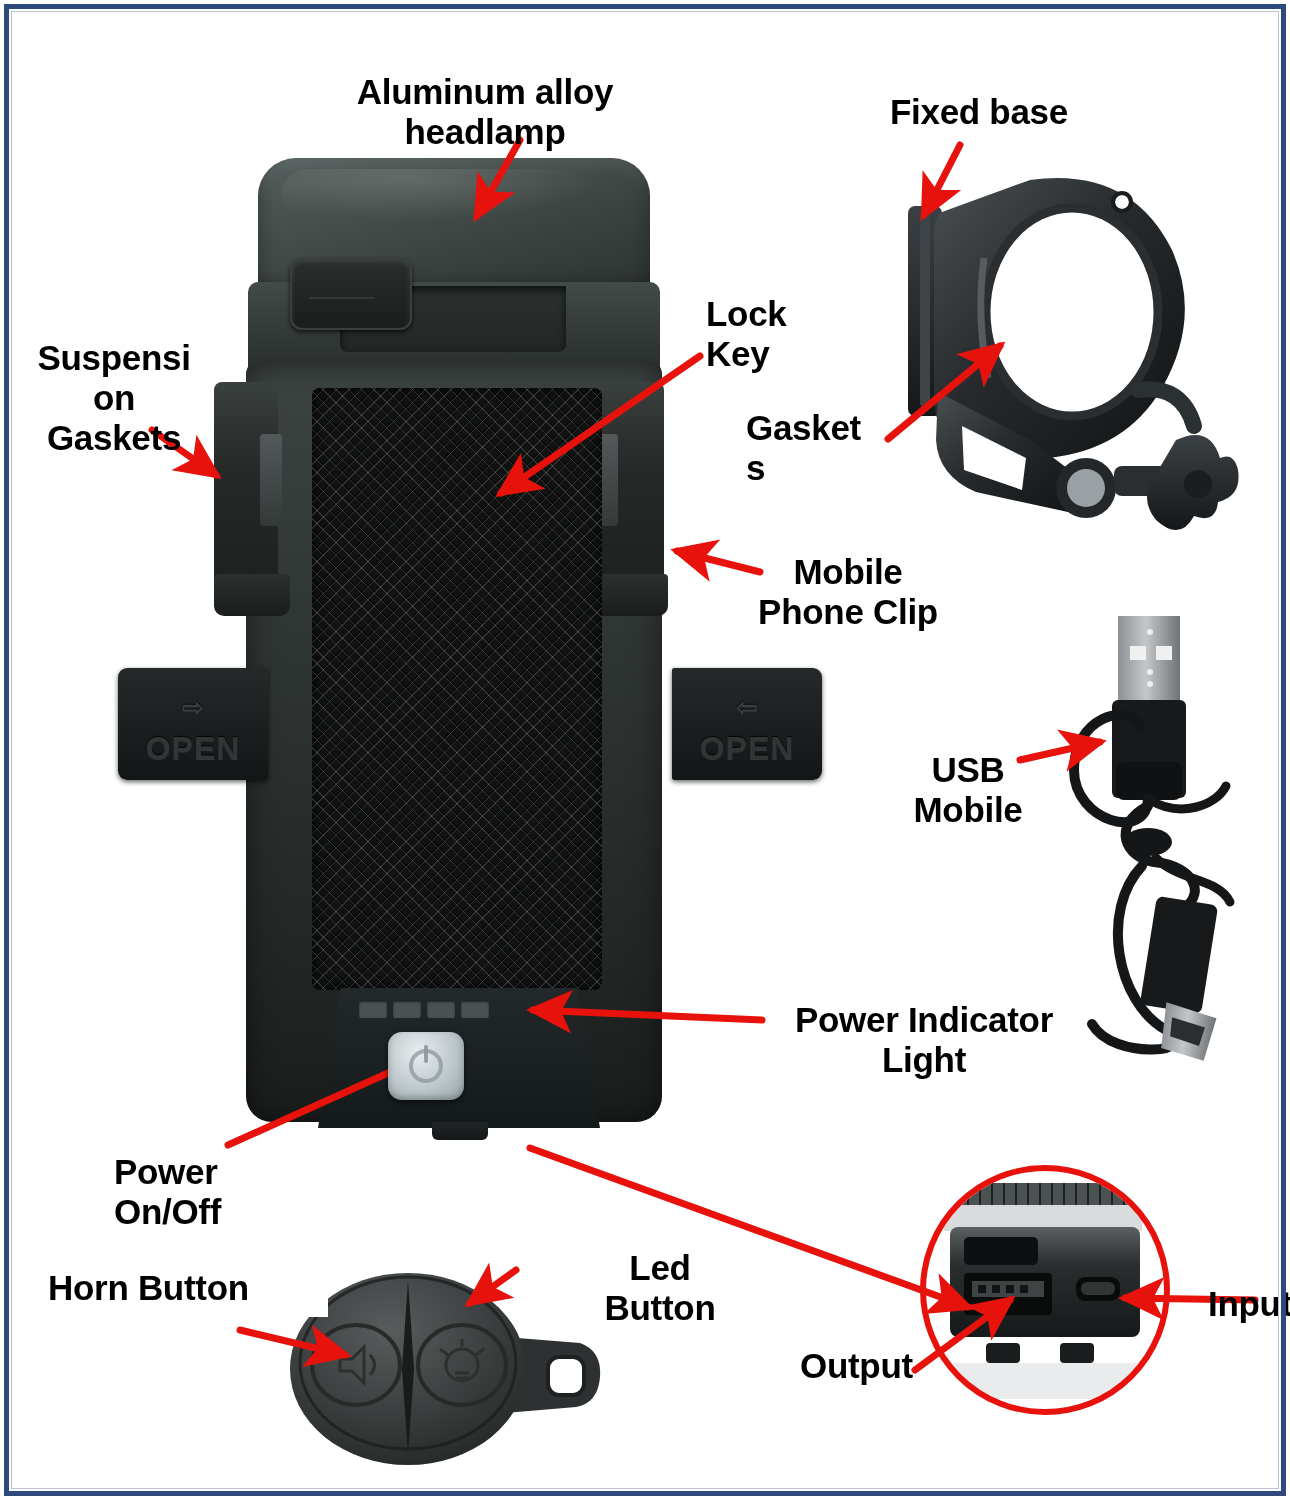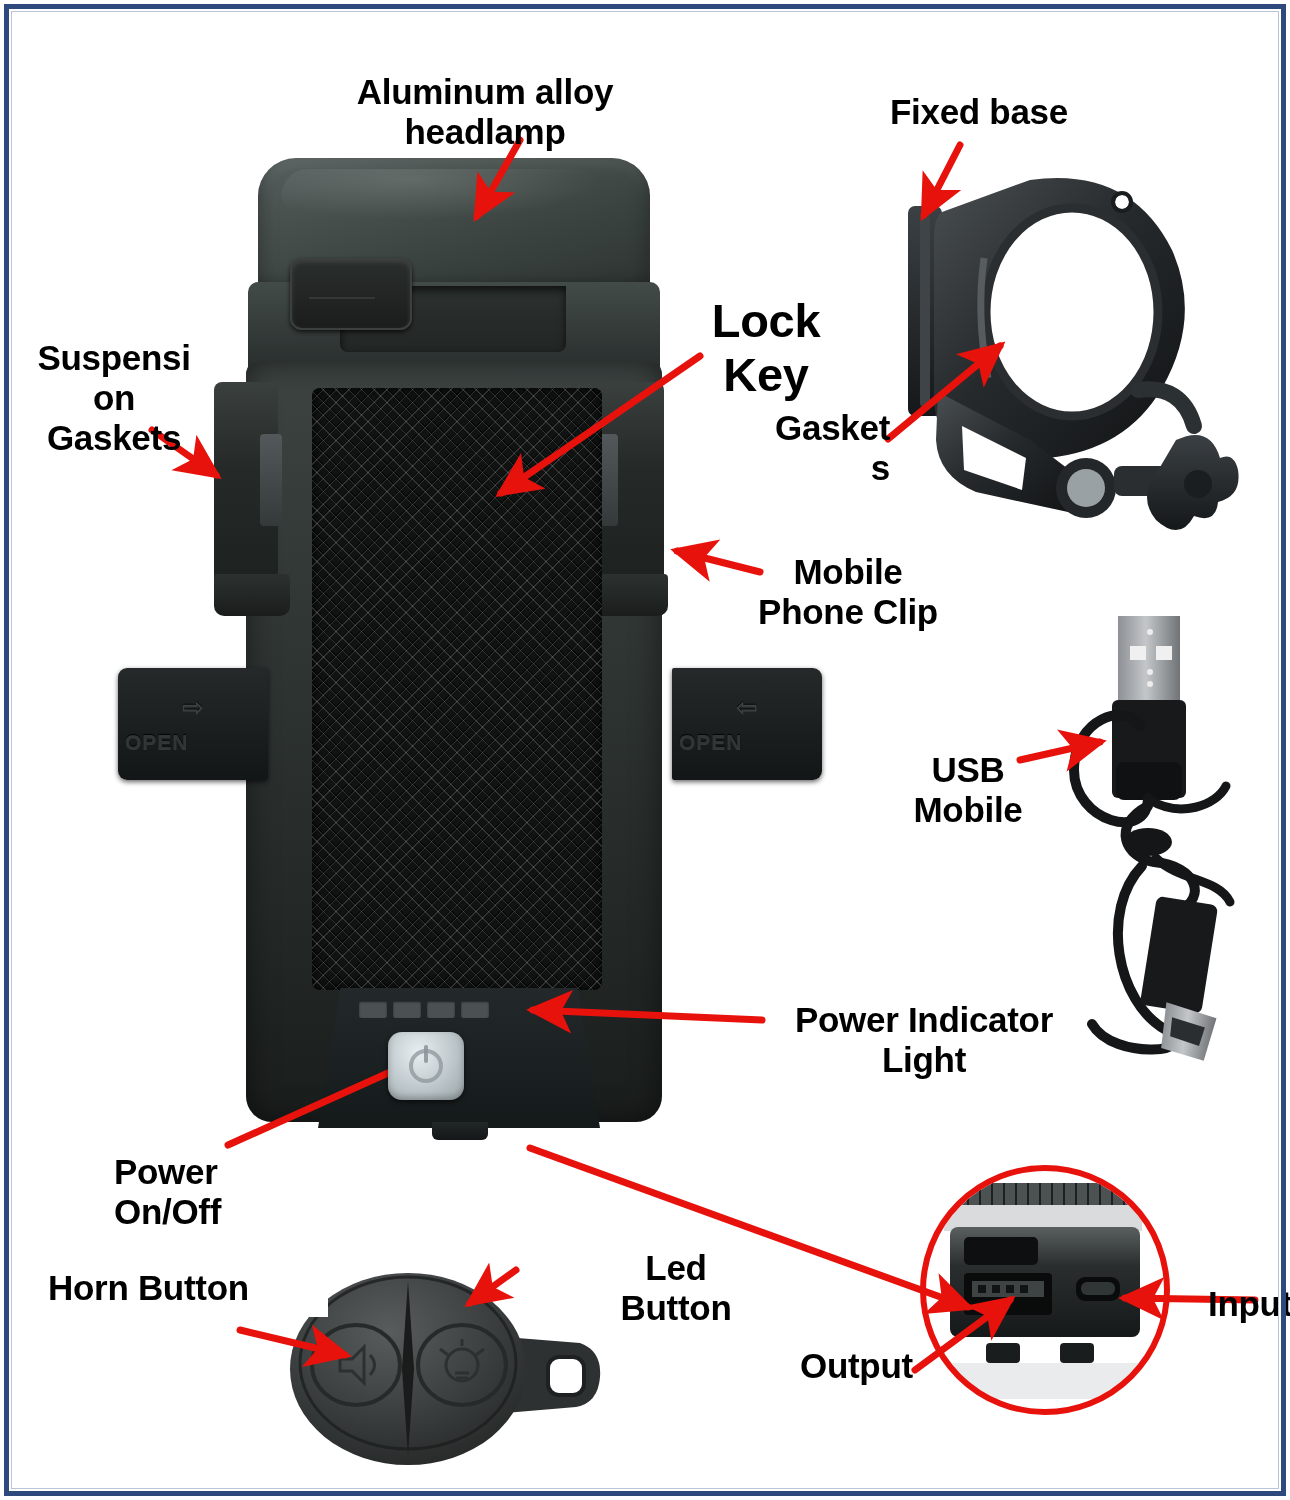--- a/index.html
+++ b/index.html
@@ -131,26 +131,25 @@
     box-shadow:0 2px 5px rgba(0,0,0,.6);
   }
   .opentab.left{left:-82px;border-radius:9px 2px 2px 9px;}
   .opentab.right{left:472px;border-radius:2px 9px 9px 2px;}
   .opentab .emb-arrow{
     position:absolute;top:26px;width:100%;text-align:center;
     font-size:26px;color:#3c4142;line-height:1;
     text-shadow:0 1px 0 rgba(255,255,255,.10),0 -1px 0 rgba(0,0,0,.8);
   }
   .opentab .emb-text{
-    position:absolute;top:62px;width:100%;
-    font-size:21px;font-weight:bold;letter-spacing:1px;
+    position:absolute;top:62px;width:100%;text-align:center;
+    font-size:32px;font-weight:bold;letter-spacing:1px;
     color:#303536;
     text-shadow:0 1px 0 rgba(255,255,255,.13),0 -1px 1px rgba(0,0,0,.85);
     font-family:"Liberation Sans",sans-serif;
-    padding-left:7px;
   }
 
   
   .btm-block{
     position:absolute;left:118px;top:838px;width:282px;height:140px;
     background:linear-gradient(180deg,#23282a,#14191a);
     clip-path:polygon(8% 0,92% 0,100% 100%,0 100%);
   }
   .led-strip{
     position:absolute;left:148px;top:846px;width:152px;height:26px;
@@ -430,45 +429,45 @@
 
       <path d="M1255,1300 L1125,1298"></path>
     </g>
   </svg>
 
   <div class="lbl" style="left:330px;top:72px;width:310px;text-align:center;font-size:35px;">Aluminum alloy
 headlamp</div>
 
   <div class="lbl" style="left:874px;top:92px;width:210px;text-align:center;font-size:35px;">Fixed base</div>
 
-  <div class="lbl" style="left:706px;top:294px;width:120px;text-align:center;font-size:47px;">Lock
+  <div class="lbl" style="left:706px;top:294px;width:120px;font-size:35px;">Lock
 Key</div>
 
-  <div class="lbl" style="left:746px;top:408px;width:144px;text-align:right;font-size:35px;">Gasket
+  <div class="lbl" style="left:746px;top:408px;width:144px;text-align:left;font-size:35px;">Gasket
 s</div>
 
   <div class="lbl" style="left:732px;top:552px;width:232px;text-align:center;font-size:35px;">Mobile
 Phone Clip</div>
 
   <div class="lbl" style="left:14px;top:338px;width:200px;text-align:center;font-size:35px;">Suspensi
 on
 Gaskets</div>
 
   <div class="lbl" style="left:906px;top:750px;width:124px;text-align:center;font-size:35px;">USB
 Mobile</div>
 
   <div class="lbl" style="left:772px;top:1000px;width:304px;text-align:center;font-size:35px;">Power Indicator
 Light</div>
 
   <div class="lbl" style="left:114px;top:1152px;width:152px;text-align:left;font-size:35px;">Power
 On/Off</div>
 
   <div class="lbl" style="left:48px;top:1268px;width:240px;text-align:left;font-size:35px;">Horn Button</div>
 
-  <div class="lbl" style="left:608px;top:1248px;width:136px;text-align:center;font-size:35px;">Led
+  <div class="lbl" style="left:592px;top:1248px;width:136px;text-align:center;font-size:35px;">Led
 Button</div>
 
   <div class="lbl" style="left:800px;top:1346px;width:130px;text-align:left;font-size:35px;">Output</div>
 
   <div class="lbl" style="left:1208px;top:1284px;width:100px;text-align:left;font-size:35px;">Input</div>
 
   <div id="frame"></div>
   <div id="frame-inner"></div>
 </div>
 

